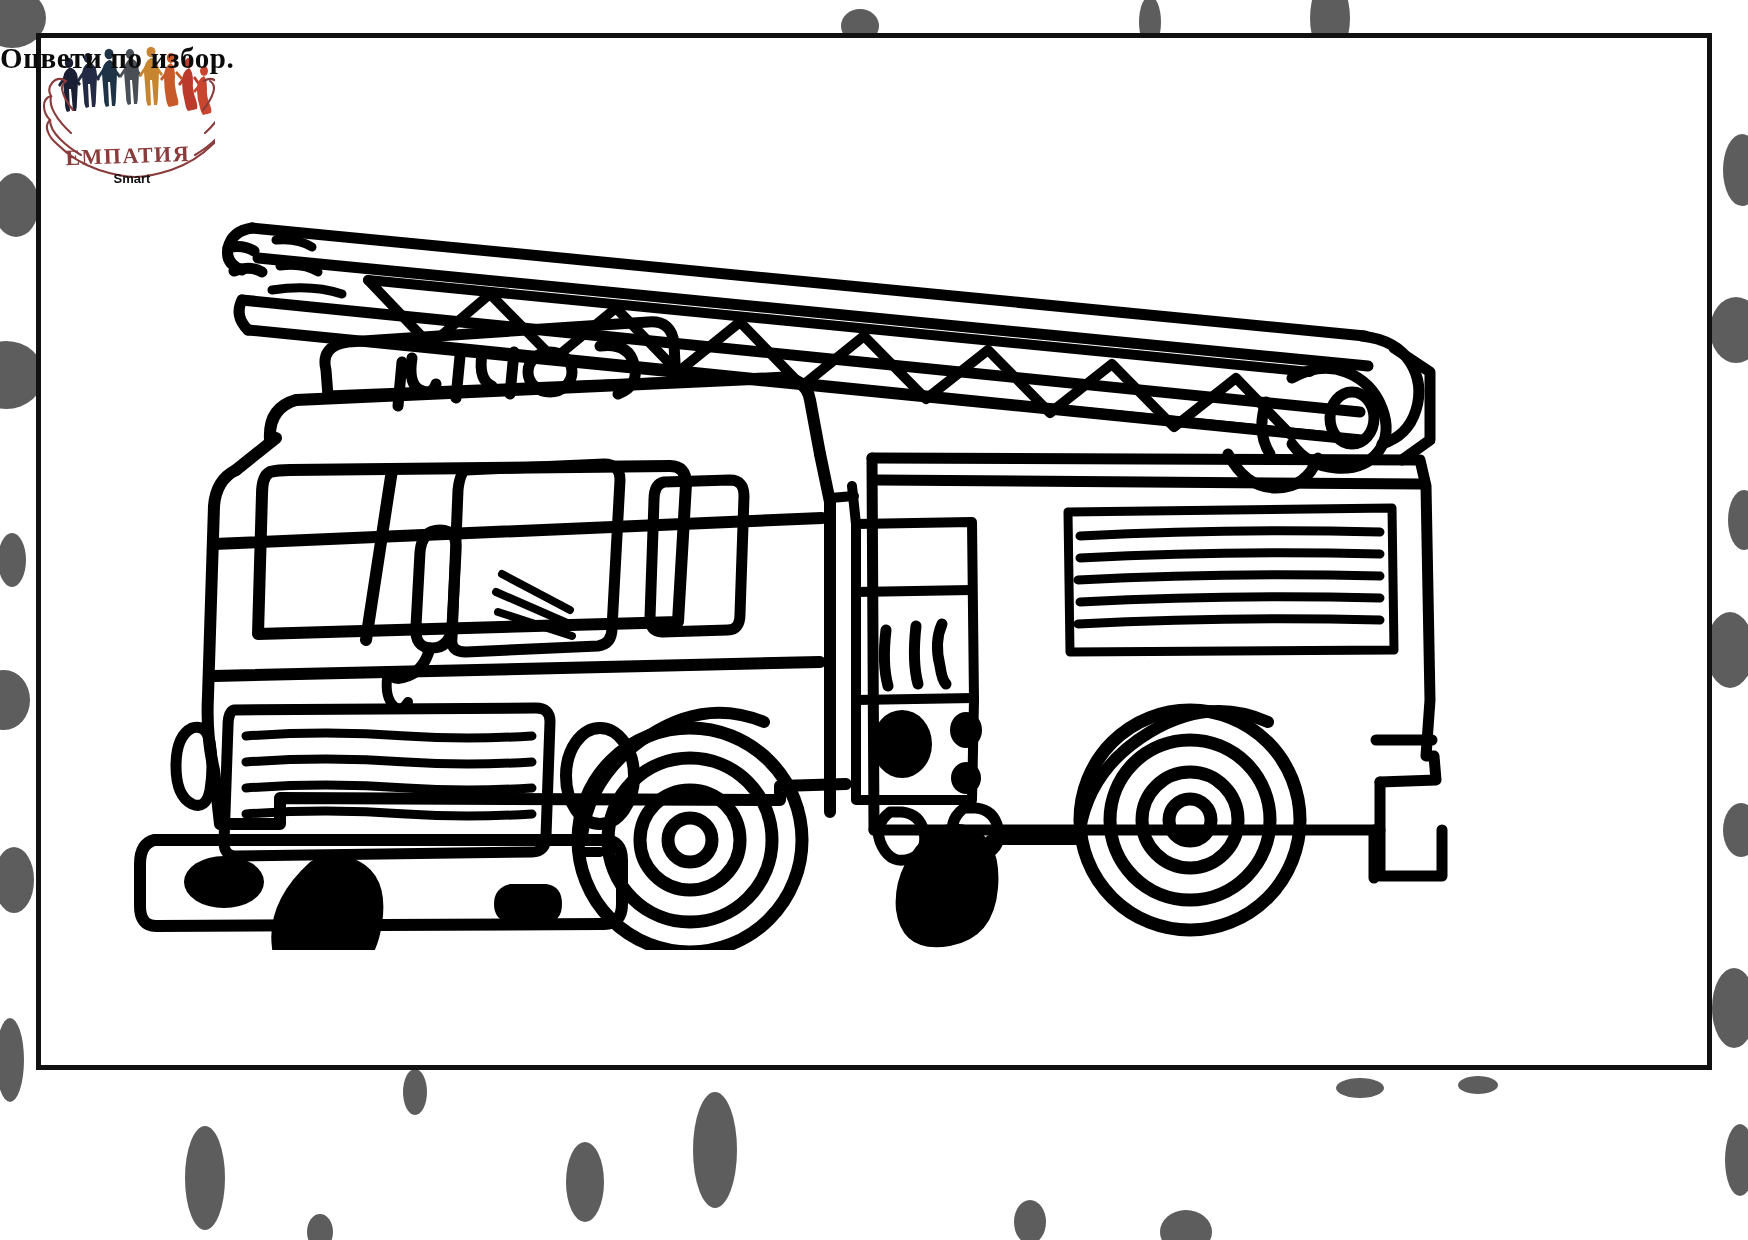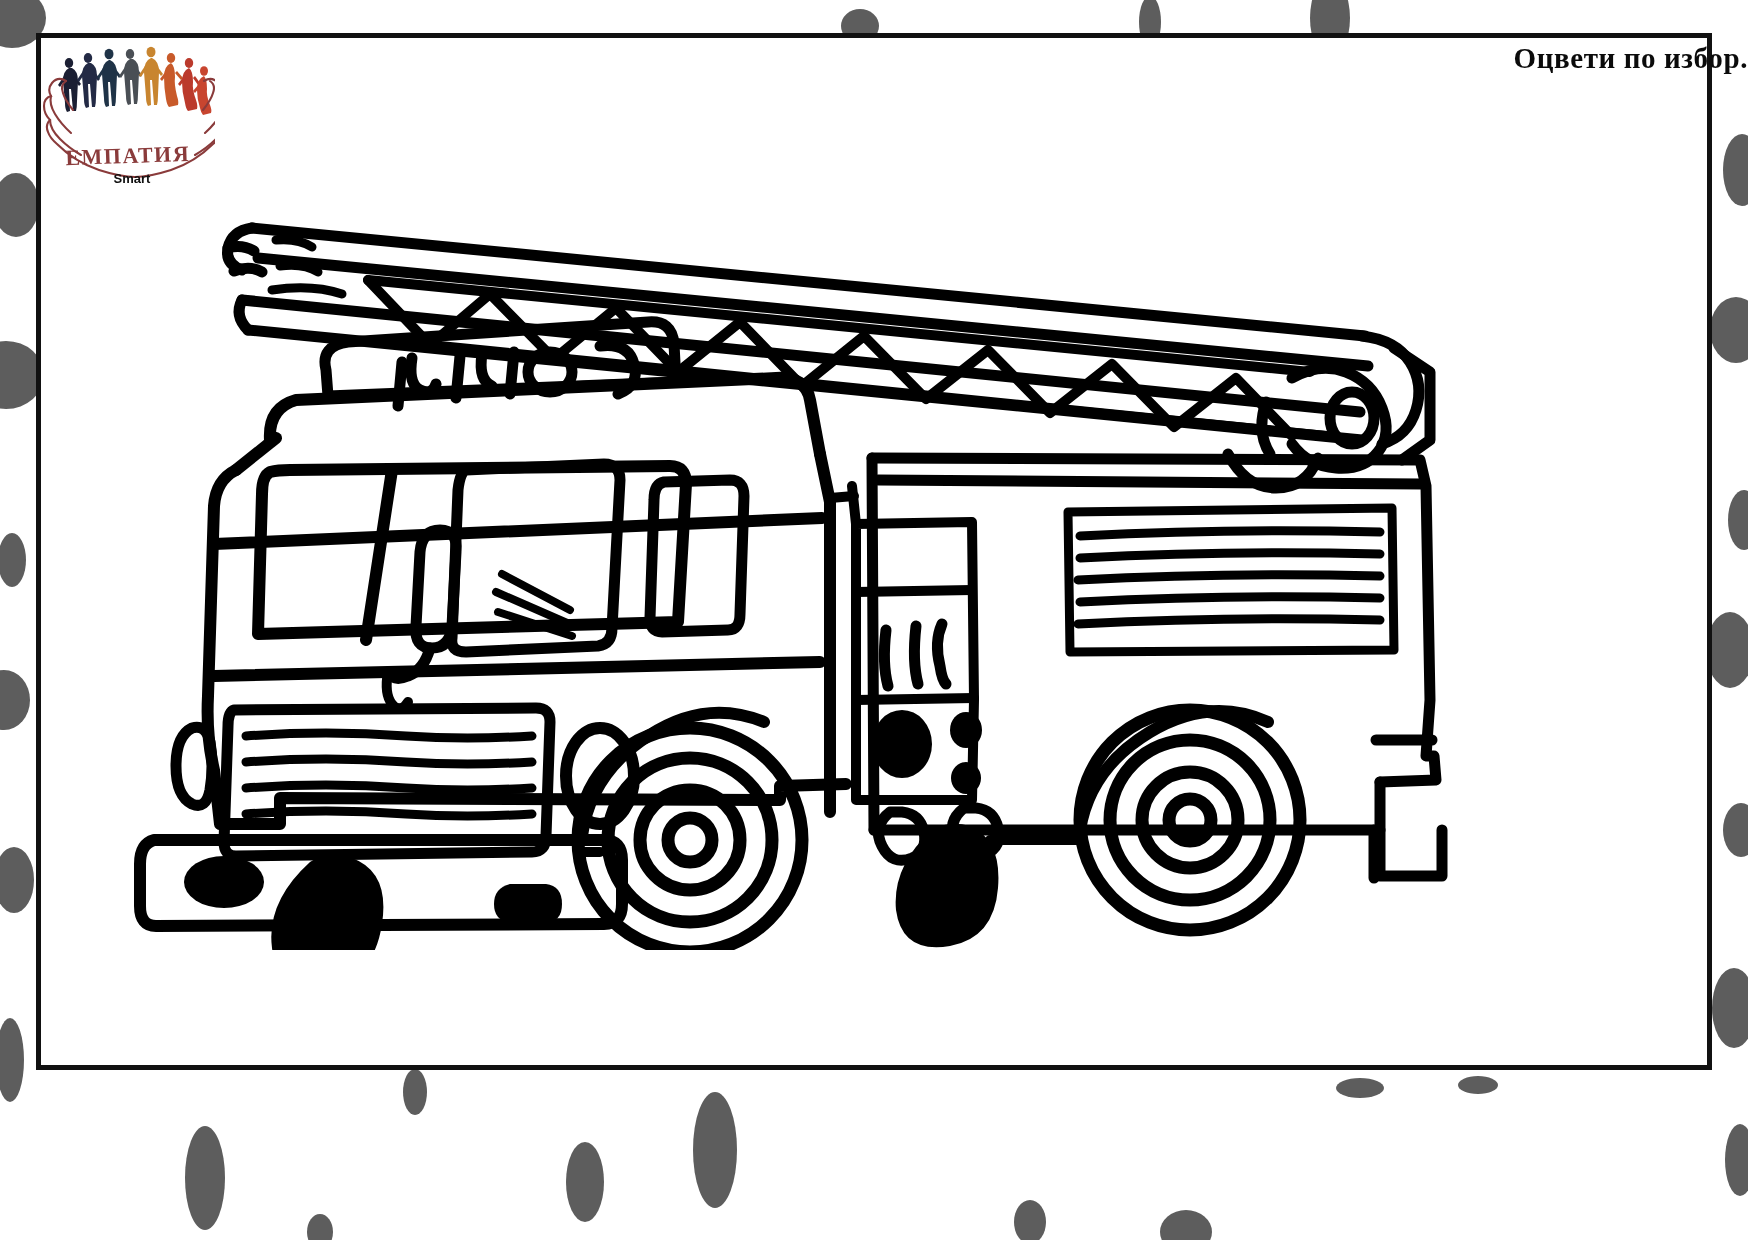--- a/index.html
+++ b/index.html
@@ -55,21 +55,21 @@
     z-index: 4;
   }
   #brand-logo svg { display: block; }
 
   
   #worksheet-title {
     position: absolute;
     left: 0;
     right: 0;
     top: 42px;
-    text-align: right;
+    text-align: left;
     font-family: "Liberation Serif", serif;
     font-weight: bold;
     font-size: 29px;
     letter-spacing: 0.6px;
     color: #0b0b0b;
     z-index: 4;
   }
 
   
   #coloring-illustration {

